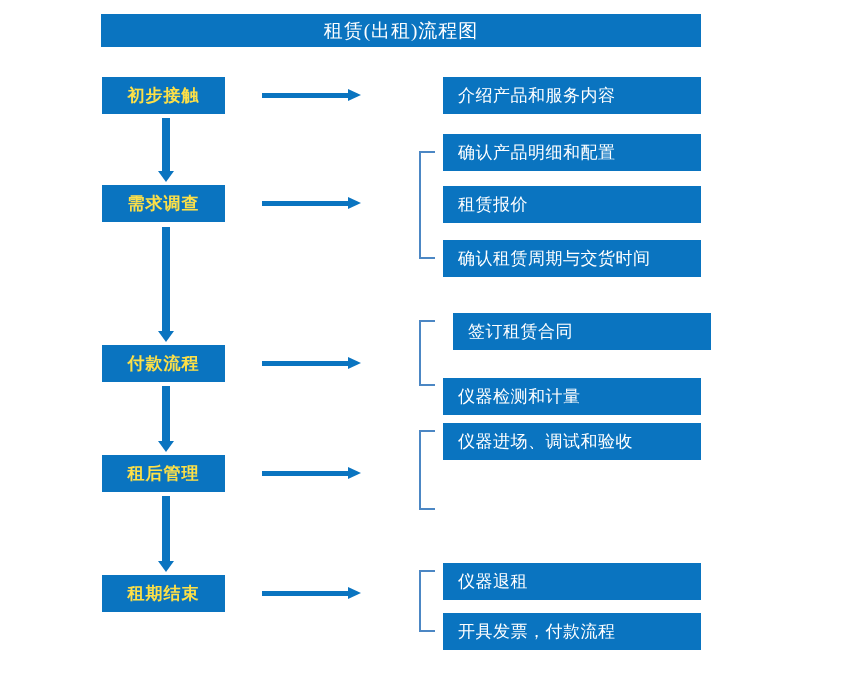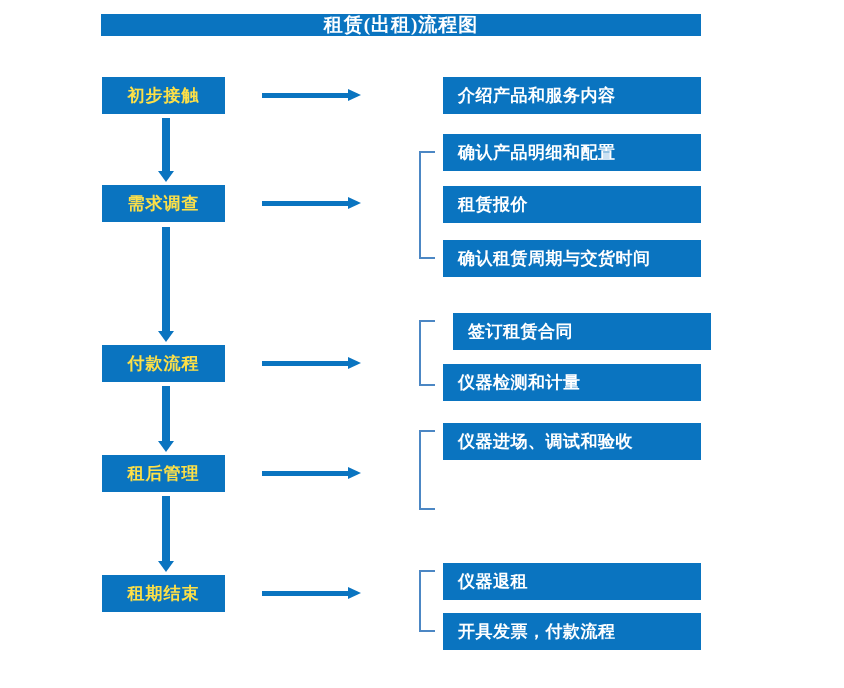--- a/index.html
+++ b/index.html
@@ -18,25 +18,25 @@
     width: 844px;
     height: 688px;
   }
 
   
   .title-bar {
     position: absolute;
     left: 101px;
     top: 14px;
     width: 600px;
-    height: 22px;
+    height: 33px;
     background: #0A74C0;
     color: #ffffff;
     font-size: 19px;
-    font-weight: bold;
+    font-weight: normal;
     letter-spacing: 1px;
     display: flex;
     align-items: center;
     justify-content: center;
     font-family: "Liberation Serif", "DejaVu Serif", serif;
   }
 
   
   .stage-box {
     position: absolute;
@@ -56,21 +56,21 @@
 
   
   .detail-box {
     position: absolute;
     left: 443px;
     width: 258px;
     height: 37px;
     background: #0A74C0;
     color: #ffffff;
     font-size: 17px;
-    font-weight: bold;
+    font-weight: normal;
     letter-spacing: 0.5px;
     display: flex;
     align-items: center;
     padding-left: 15px;
     box-sizing: border-box;
     font-family: "Liberation Serif", "DejaVu Serif", serif;
   }
 
   
   .h-arrow {
@@ -185,18 +185,18 @@
   <div class="bracket" style="top:151px; height:108px;"></div>
   <div class="bracket" style="top:320px; height:66px;"></div>
   <div class="bracket" style="top:430px; height:80px;"></div>
   <div class="bracket" style="top:570px; height:62px;"></div>
 
   <div class="detail-box" style="top:77px;">介绍产品和服务内容</div>
   <div class="detail-box" style="top:134px;">确认产品明细和配置</div>
   <div class="detail-box" style="top:186px;">租赁报价</div>
   <div class="detail-box" style="top:240px;">确认租赁周期与交货时间</div>
   <div class="detail-box" style="top:313px;margin-left:10px;">签订租赁合同</div>
-  <div class="detail-box" style="top:364px;">仪器检测和计量</div>
+  <div class="detail-box" style="top:378px;">仪器检测和计量</div>
   <div class="detail-box" style="top:423px;">仪器进场、调试和验收</div>
   <div class="detail-box" style="top:613px;">开具发票，付款流程</div>
   <div class="detail-box" style="top:563px;">仪器退租</div>
 
 </div>
 
 </body></html>

